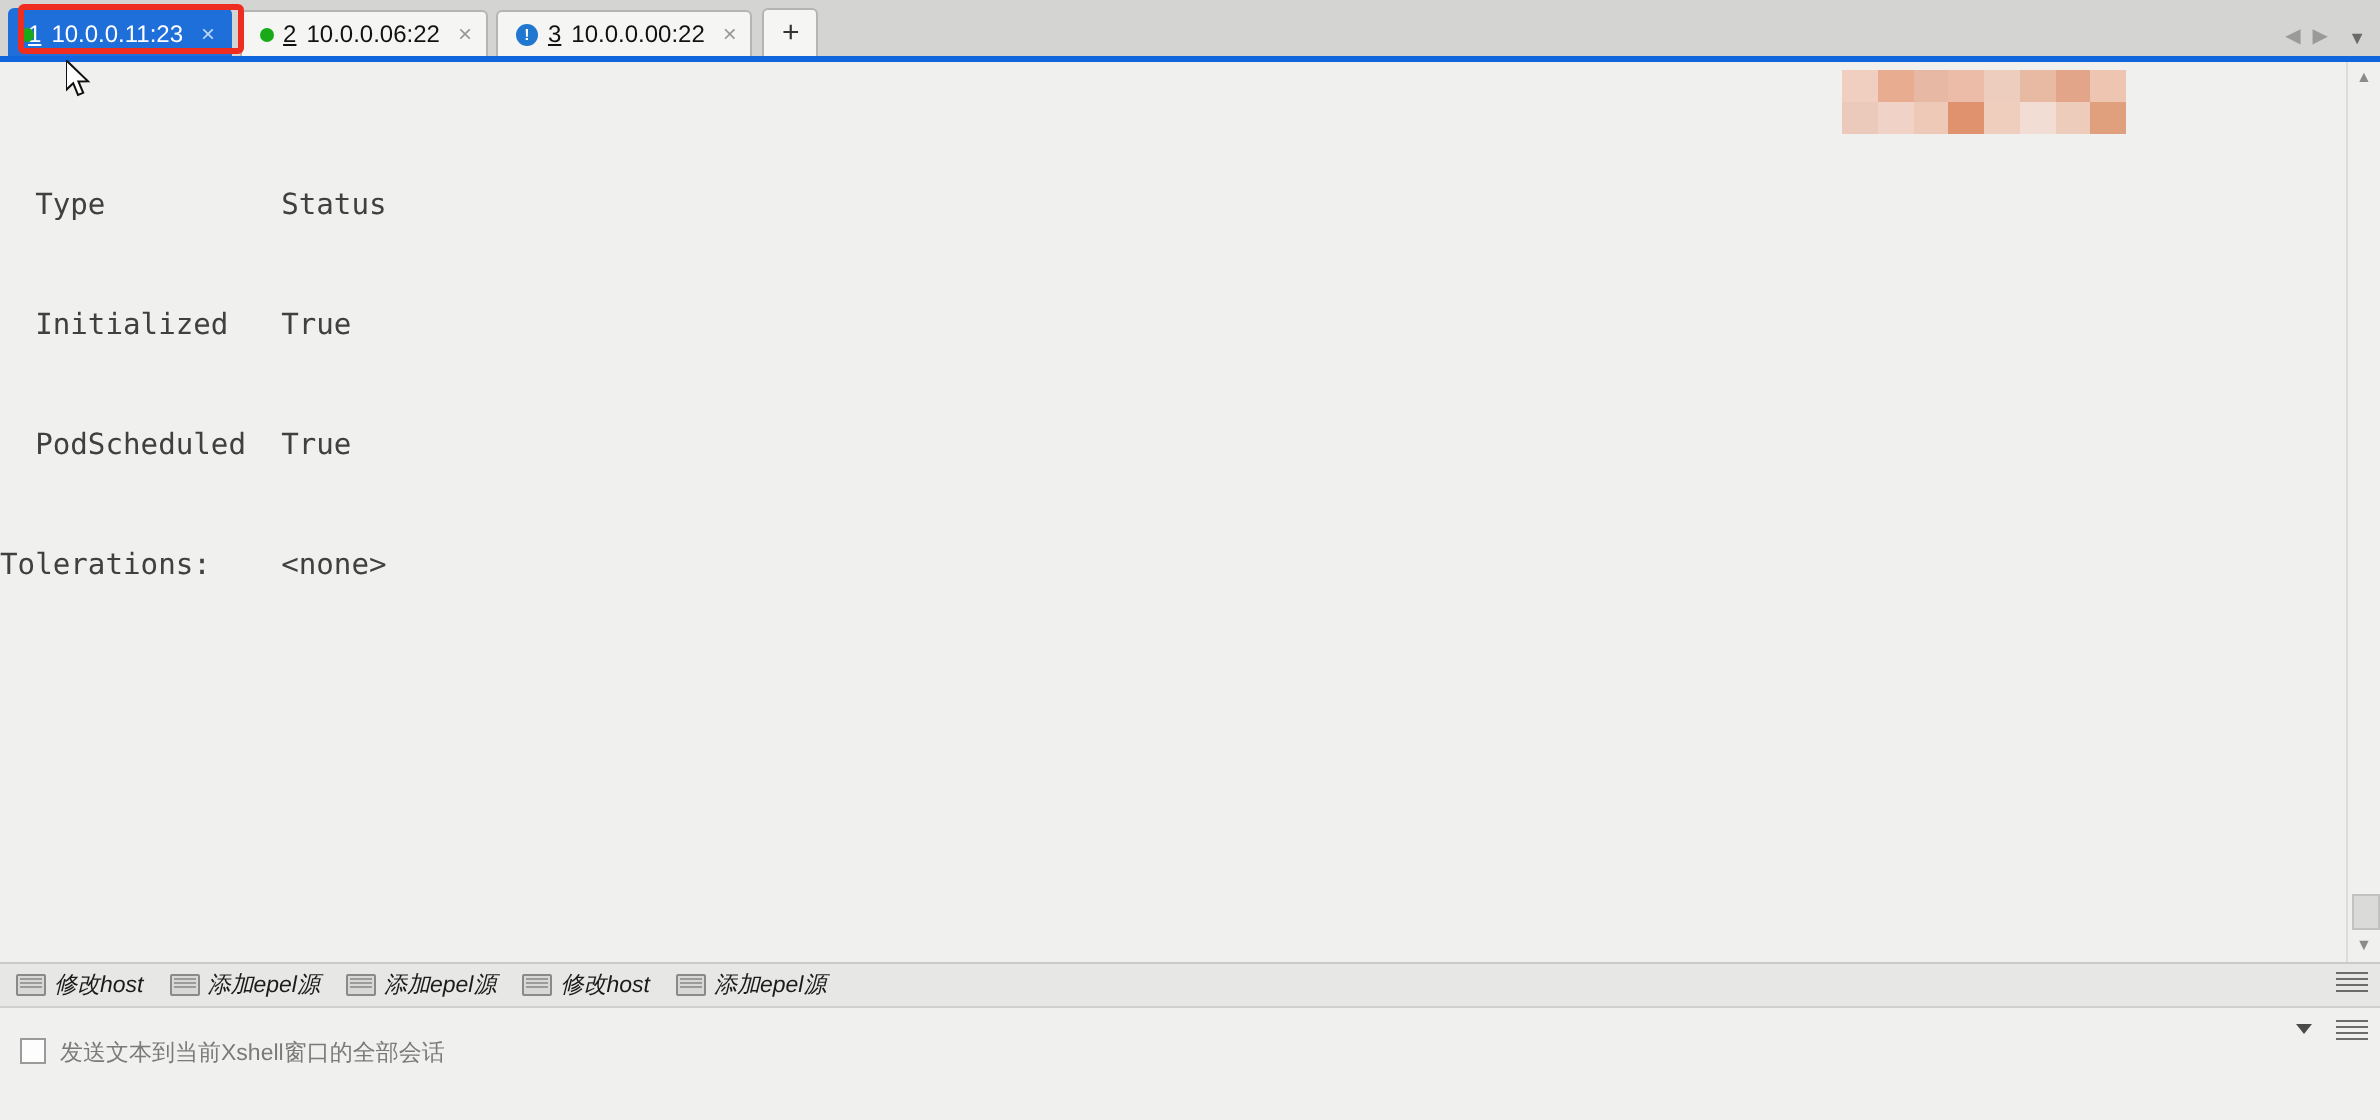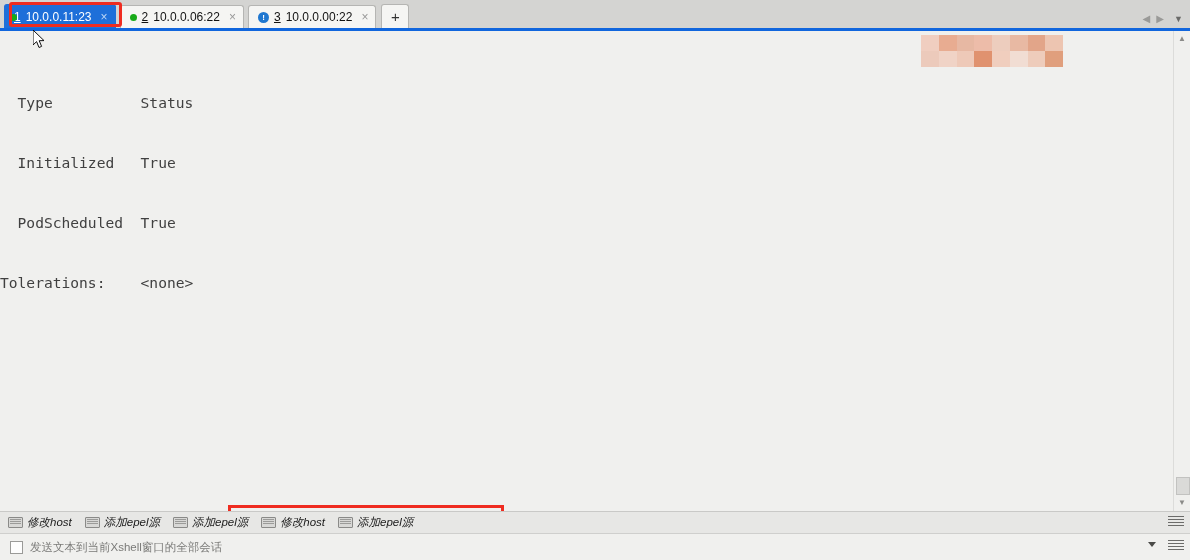--- a/index.html
+++ b/index.html
@@ -89,21 +89,21 @@
     display:inline-block;flex:0 0 auto;position:relative;border-radius:1px;
   }
   .qico::before{content:"";position:absolute;left:1px;top:1px;right:1px;height:1px;background:#9b9b99;
     box-shadow:0 2px 0 #9b9b99,0 4px 0 #9b9b99;}
   .grip{position:absolute;right:6px;top:4px;width:16px;height:13px;}
   .grip i{display:block;height:1px;background:#6c6c6a;margin-bottom:2px;}
 
   
   .statusbar{
     height:26px;flex:0 0 auto;background:#f0f0ee;border-top:1px solid #cfcfcd;
-    display:flex;align-items:center;gap:7px;padding:0 10px;position:relative;
+    display:flex;gap:7px;padding:15px 10px;position:relative;
   }
   .chk{width:11px;height:11px;border:1px solid #9a9a98;background:#fdfdfd;display:inline-block;flex:0 0 auto;}
   .status-text{font-size:11.5px;color:#7a7a78;white-space:nowrap;}
   .grip2{position:absolute;right:6px;top:6px;width:16px;height:13px;}
   .grip2 i{display:block;height:1px;background:#6c6c6a;margin-bottom:2px;}
   .caret-dn{position:absolute;right:34px;top:8px;width:0;height:0;border-left:4px solid transparent;
     border-right:4px solid transparent;border-top:5px solid #4a4a48;}
 </style>
 </head>
 <body>

